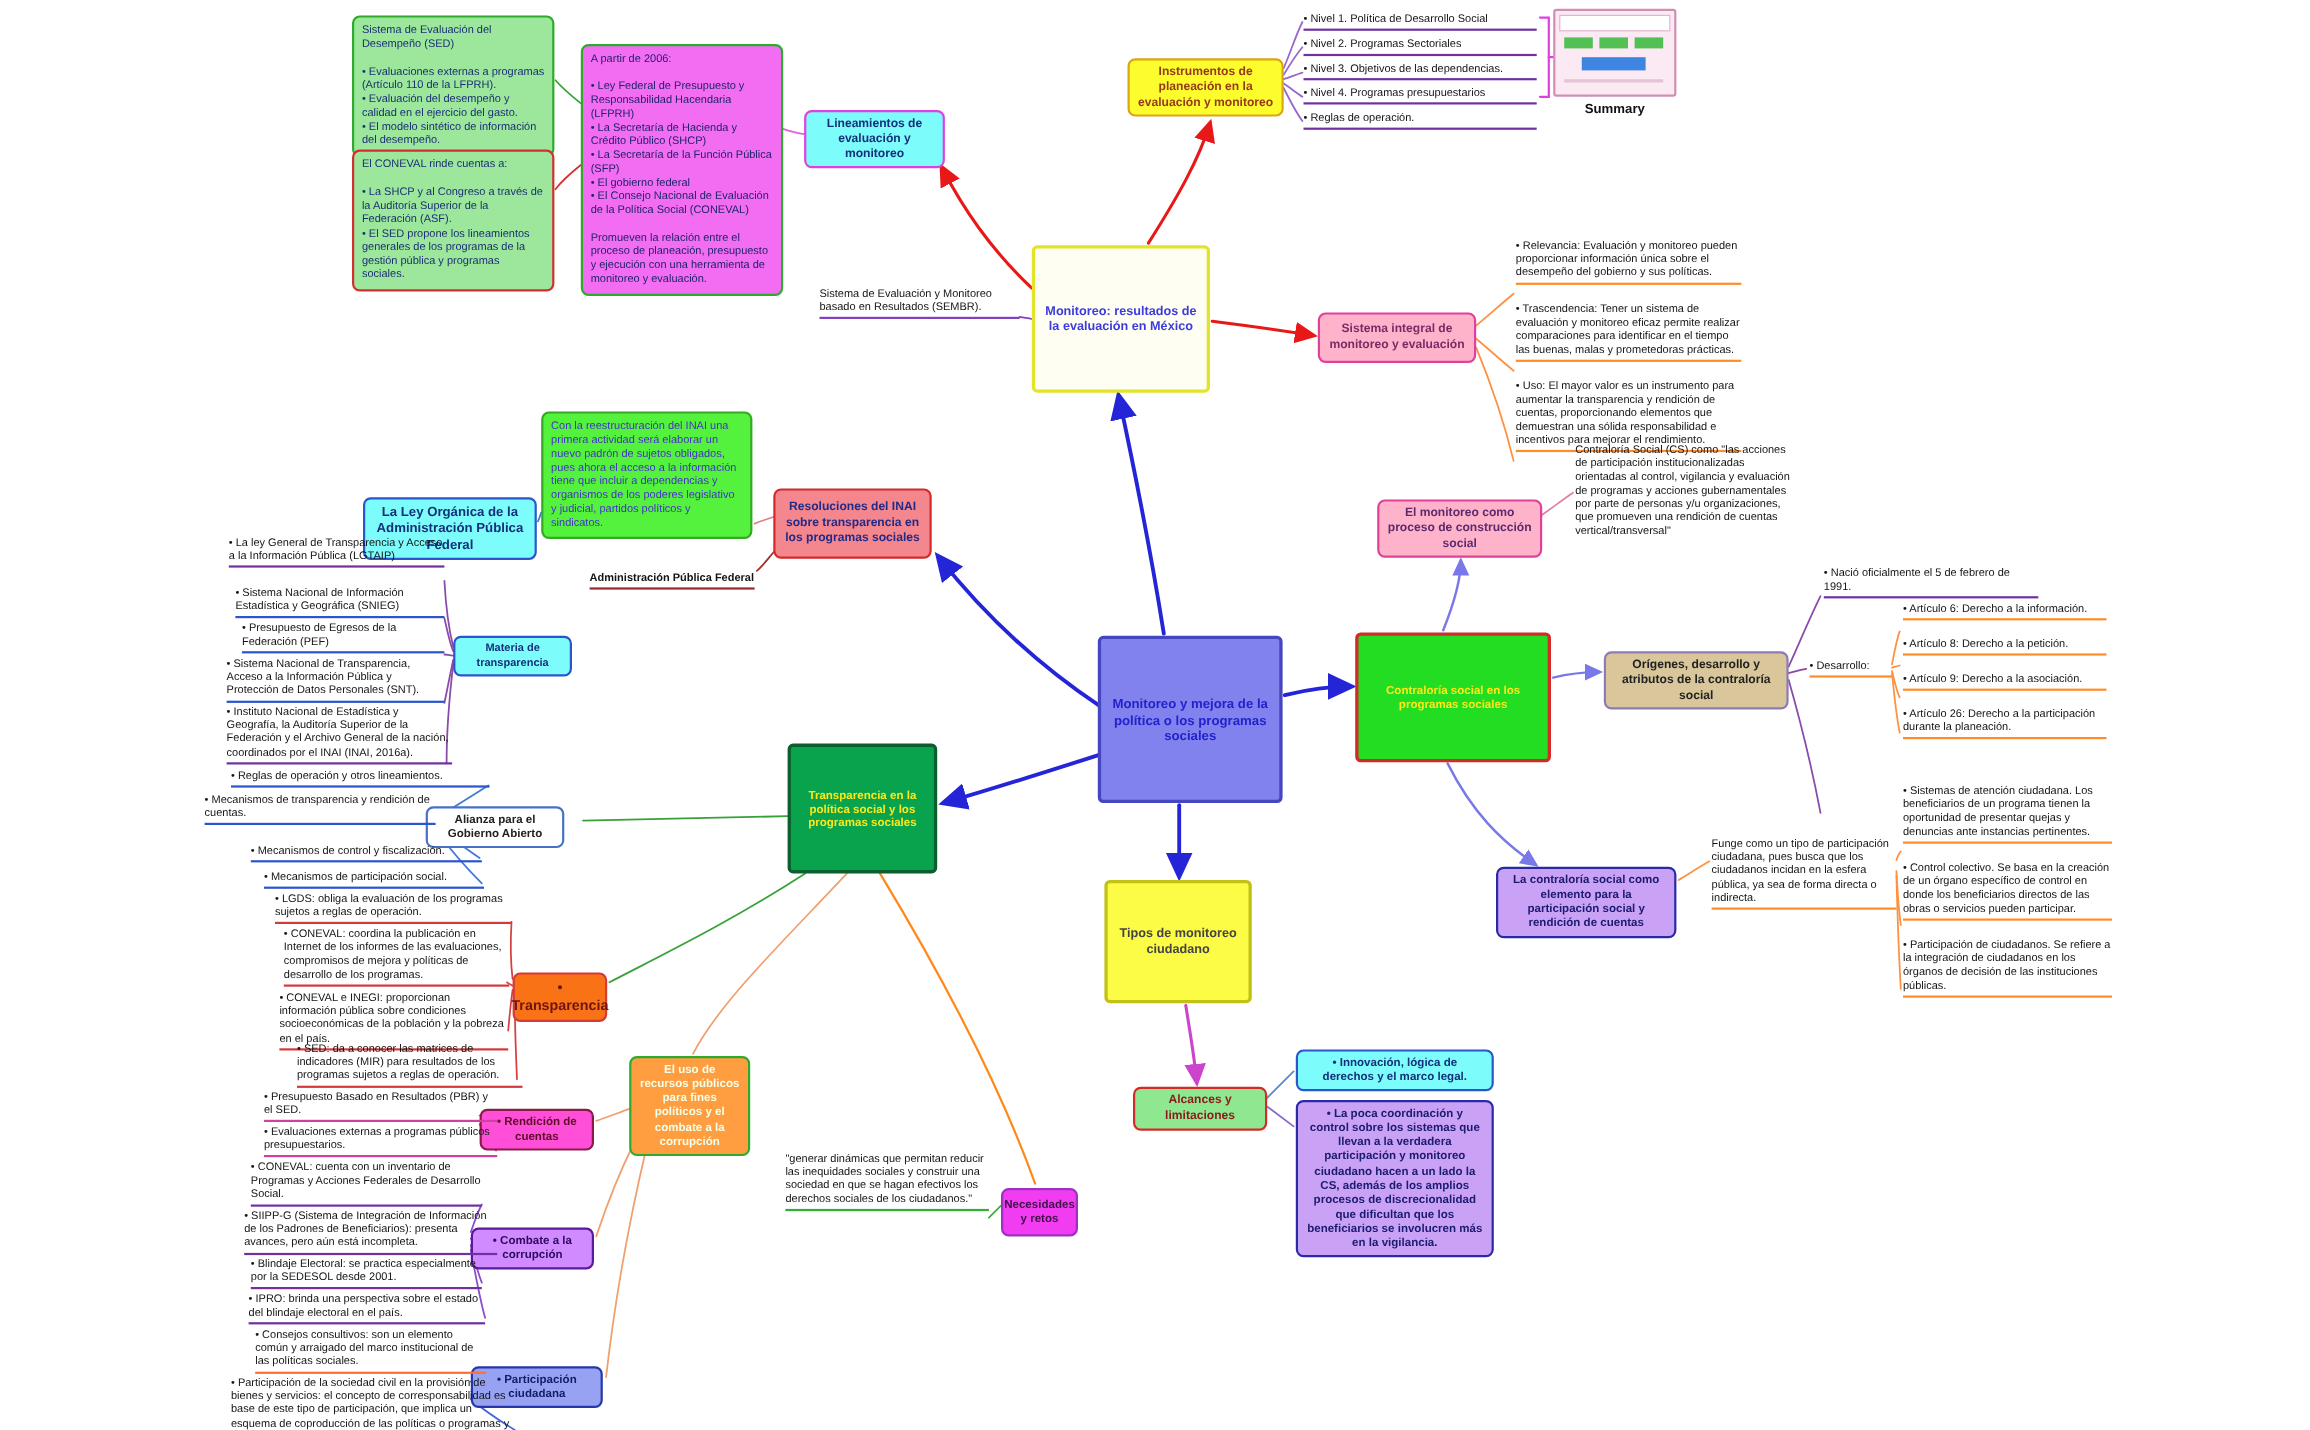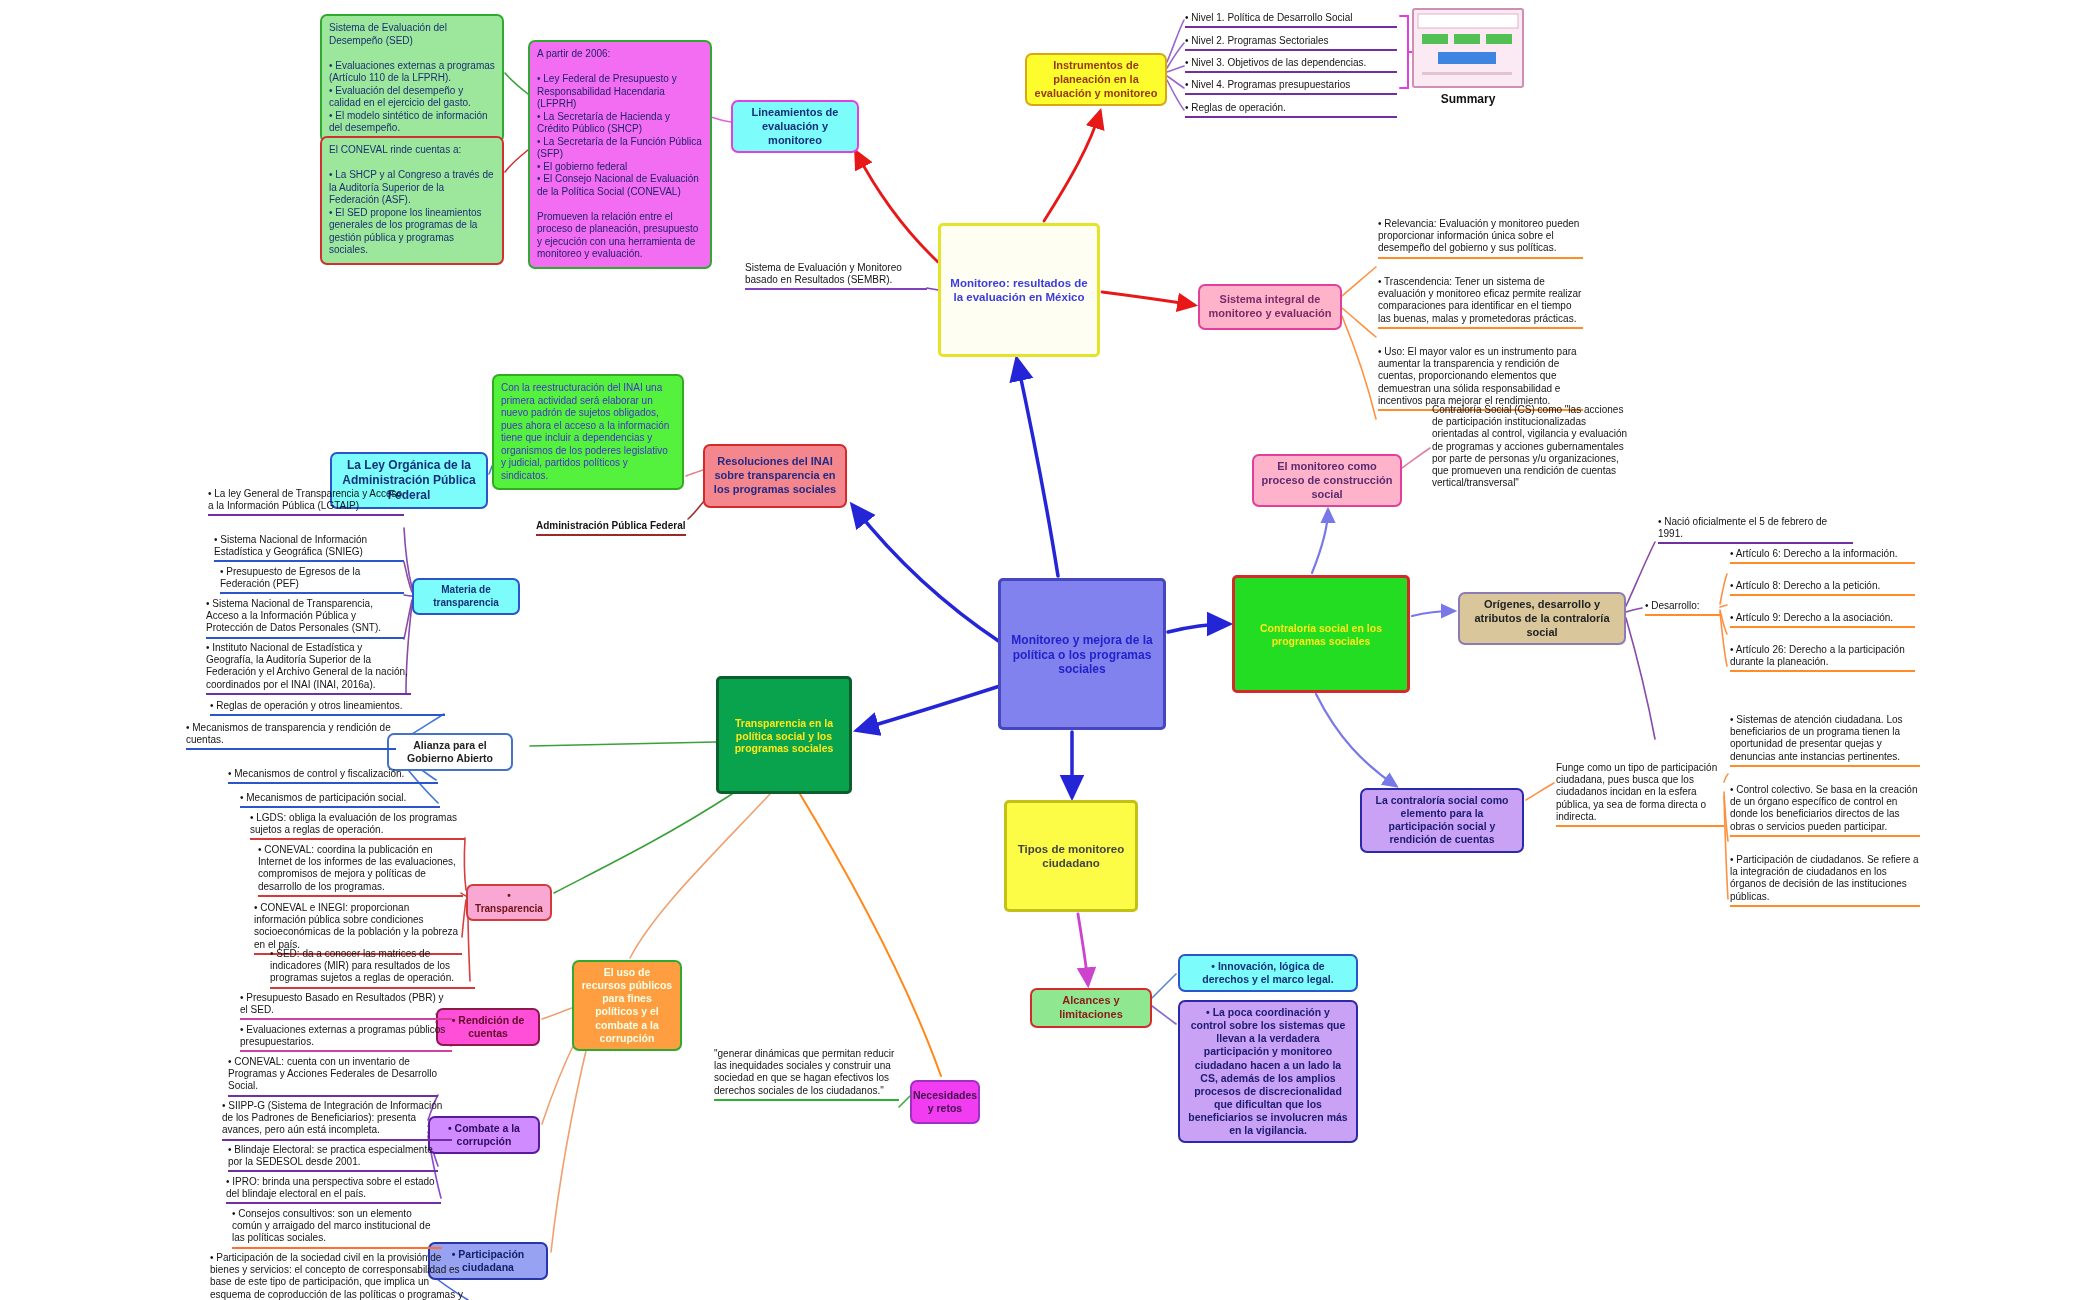--- a/index.html
+++ b/index.html
@@ -254,21 +254,21 @@
     </div>
     <div class="caption" style="color:#ffe81a;font-size:10.5px">Transparencia en la política social y los programas sociales</div>
   </div>
 
   <div class="el box" style="left:387px;top:733px;width:126px;min-height:30px;background:#ffffff;border-color:#4472c4;color:#222222;font-size:10.5px">Alianza para el Gobierno Abierto</div>
   <div class="el note" style="left:210px;top:700px;width:235px;border-color:#2a55cc">• Reglas de operación y otros lineamientos.</div>
   <div class="el note" style="left:186px;top:722px;width:210px;border-color:#2a55cc">• Mecanismos de transparencia y rendición de cuentas.</div>
   <div class="el note" style="left:228px;top:768px;width:210px;border-color:#2a55cc">• Mecanismos de control y fiscalización.</div>
   <div class="el note" style="left:240px;top:792px;width:200px;border-color:#2a55cc">• Mecanismos de participación social.</div>
 
-  <div class="el box" style="left:466px;top:884px;width:86px;min-height:24px;background:#f9a8d4;border-color:#d43a3a;color:#6e1414;font-size:10px">• Transparencia</div>
+  <div class="el box" style="left:466px;top:884px;width:86px;min-height:24px;background:#f97316;border-color:#d43a3a;color:#6e1414;font-size:13px">• Transparencia</div>
   <div class="el note" style="left:250px;top:812px;width:215px;border-color:#d43a3a">• LGDS: obliga la evaluación de los programas sujetos a reglas de operación.</div>
   <div class="el note" style="left:258px;top:844px;width:205px;border-color:#d43a3a">• CONEVAL: coordina la publicación en Internet de los informes de las evaluaciones, compromisos de mejora y políticas de desarrollo de los programas.</div>
   <div class="el note" style="left:254px;top:902px;width:208px;border-color:#d43a3a">• CONEVAL e INEGI: proporcionan información pública sobre condiciones socioeconómicas de la población y la pobreza en el país.</div>
   <div class="el note" style="left:270px;top:948px;width:205px;border-color:#d43a3a">• SED: da a conocer las matrices de indicadores (MIR) para resultados de los programas sujetos a reglas de operación.</div>
 
   <div class="el box" style="left:436px;top:1008px;width:104px;min-height:24px;background:#ff4fd8;border-color:#8b1a4b;color:#5e0a28;font-size:10.5px">• Rendición de cuentas</div>
   <div class="el note" style="left:240px;top:992px;width:212px;border-color:#d040a0">• Presupuesto Basado en Resultados (PBR) y el SED.</div>
   <div class="el note" style="left:240px;top:1024px;width:212px;border-color:#d040a0">• Evaluaciones externas a programas públicos presupuestarios.</div>
 
   <div class="el box" style="left:572px;top:960px;width:110px;min-height:80px;background:#ff9e40;border-color:#2faa2f;color:#f2ffe8;font-size:10.5px">El uso de recursos públicos para fines políticos y el combate a la corrupción</div>

